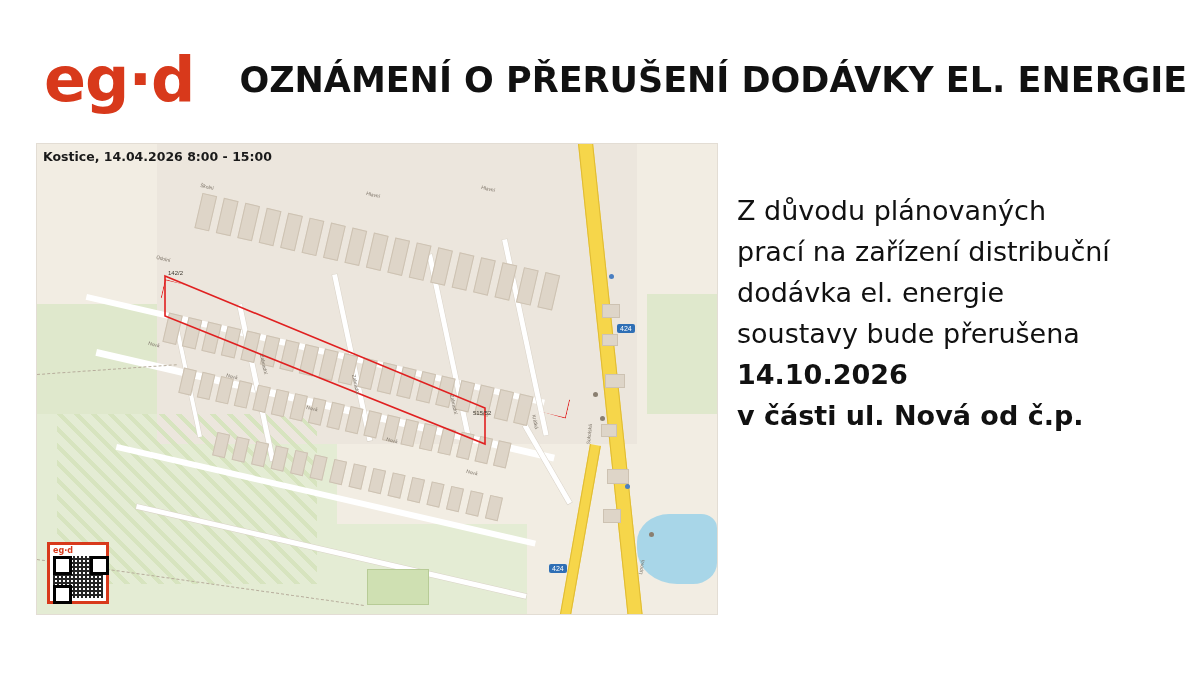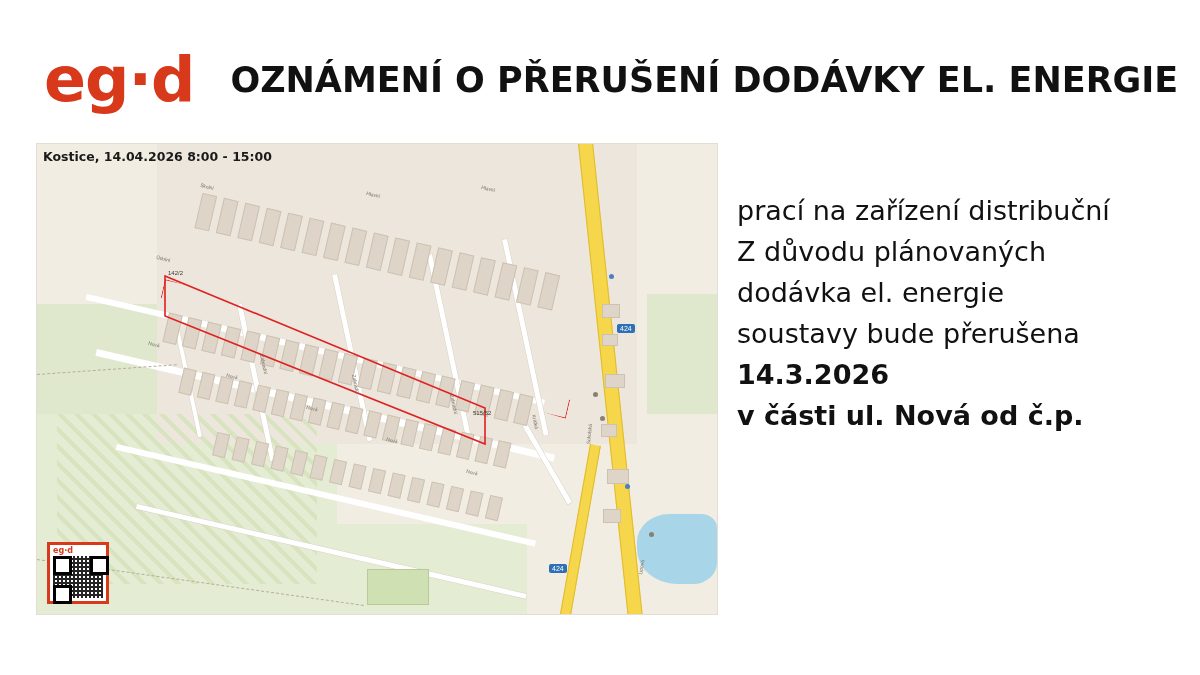--- a/index.html
+++ b/index.html
@@ -34,21 +34,21 @@
   .logo {
     font-size: 62px;
     font-weight: bold;
     color: #d8391b;
     letter-spacing: -1px;
     line-height: 62px;
     font-family: "DejaVu Sans", sans-serif;
     white-space: nowrap;
   }
   .header-title {
-    margin-left: 36px;
+    margin-left: 45px;
     font-size: 35px;
     font-weight: bold;
     color: #111111;
     letter-spacing: 0px;
     white-space: nowrap;
     font-family: "DejaVu Sans", sans-serif;
   }
 
   
   .map-wrap {
@@ -393,21 +393,21 @@
         <div class="qr-logo">eg·d</div>
         <div class="qr-code"></div>
         <div class="qr-eye" style="left:3px;top:11px;"></div>
         <div class="qr-eye" style="left:40px;top:11px;"></div>
         <div class="qr-eye" style="left:3px;top:40px;"></div>
       </div>
     </div>
   </div>
 
   <div class="text-panel">
+    <p>Z důvodu plánovaných</p>
     <p>prací na zařízení distribuční</p>
-    <p>Z důvodu plánovaných</p>
     <p>dodávka el. energie</p>
     <p>soustavy bude přerušena</p>
-    <p class="bold">14.3.2026</p>
+    <p class="bold">14.10.2026</p>
     <p class="bold">v části ul. Nová od č.p.</p>
   </div>
 
 </div>
 
 </body></html>

